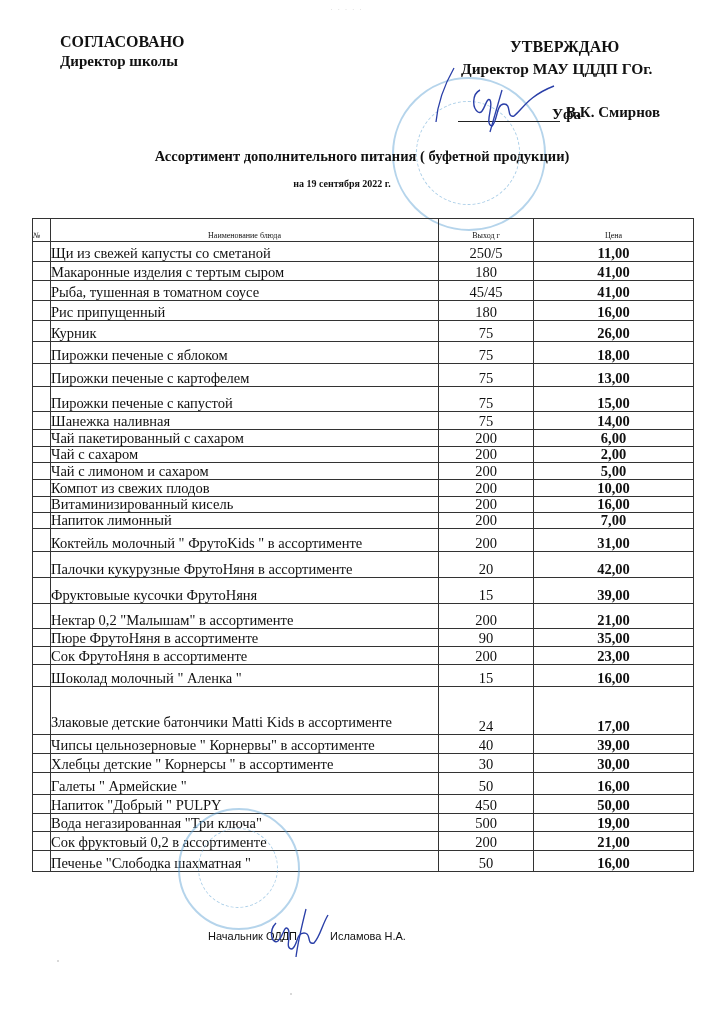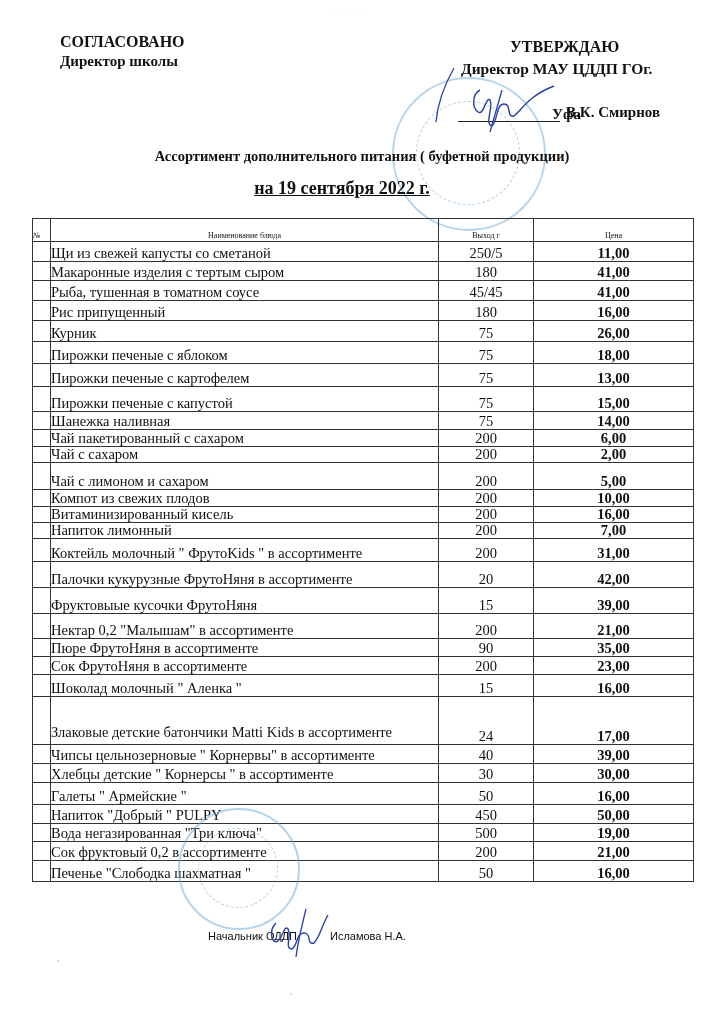--- a/index.html
+++ b/index.html
@@ -10,21 +10,21 @@
   .abs { position: absolute; white-space: nowrap; }
   .topfaint { left: 330px; top: 4px; font-size: 9px; color: #d8d8d8; letter-spacing: 1px; }
   .left-hdr1 { left: 60px; top: 33px; font-size: 16px; font-weight: bold; }
   .left-hdr2 { left: 60px; top: 53px; font-size: 15px; font-weight: bold; }
   .right-hdr1 { left: 510px; top: 38px; font-size: 16px; font-weight: bold; }
   .right-hdr2 { left: 461px; top: 60px; font-size: 15.5px; font-weight: bold; }
   .right-hdr3 { left: 552px; top: 82px; font-size: 15px; font-weight: bold; margin-top: 24px; }
   .right-hdr4 { left: 566px; top: 104px; font-size: 15px; font-weight: bold; }
   .sign-line { left: 458px; top: 121px; width: 102px; height: 0; border-top: 1px solid #222; }
   .title { left: 0; width: 724px; text-align: center; top: 148px; font-size: 14.5px; font-weight: bold; }
-  .subtitle { left: 0; width: 684px; text-align: center; top: 178px; font-size: 18px; font-weight: bold; text-decoration: underline; }
+  .subtitle { left: 0; width: 684px; text-align: center; top: 178px; font-size: 10px; font-weight: bold; }
 
   .stamp { position: absolute; border-radius: 50%; border: 2px solid rgba(90,160,210,0.45); }
   .stamp.s1 { left: 392px; top: 77px; width: 150px; height: 150px; }
   .stamp.s1::after { content: ""; position: absolute; left: 22px; top: 22px; width: 102px; height: 102px; border-radius: 50%; border: 1px dashed rgba(90,160,210,0.5); }
   .stamp.s2 { left: 178px; top: 808px; width: 118px; height: 118px; }
   .stamp.s2::after { content: ""; position: absolute; left: 18px; top: 18px; width: 78px; height: 78px; border-radius: 50%; border: 1px dashed rgba(90,160,210,0.5); }
 
   .sig { position: absolute; }
 
   table.menu {
@@ -146,21 +146,21 @@
         <td class="c-name">Чай пакетированный с сахаром</td>
         <td class="c-out">200</td>
         <td class="c-price">6,00</td>
       </tr>
       <tr style="height: 16px;">
         <td class="c-idx"></td>
         <td class="c-name">Чай с сахаром</td>
         <td class="c-out">200</td>
         <td class="c-price">2,00</td>
       </tr>
-      <tr style="height: 27px;">
+      <tr style="height: 17px;">
         <td class="c-idx"></td>
         <td class="c-name">Чай с лимоном и сахаром</td>
         <td class="c-out">200</td>
         <td class="c-price">5,00</td>
       </tr>
       <tr style="height: 17px;">
         <td class="c-idx"></td>
         <td class="c-name">Компот из свежих плодов</td>
         <td class="c-out">200</td>
         <td class="c-price">10,00</td>

